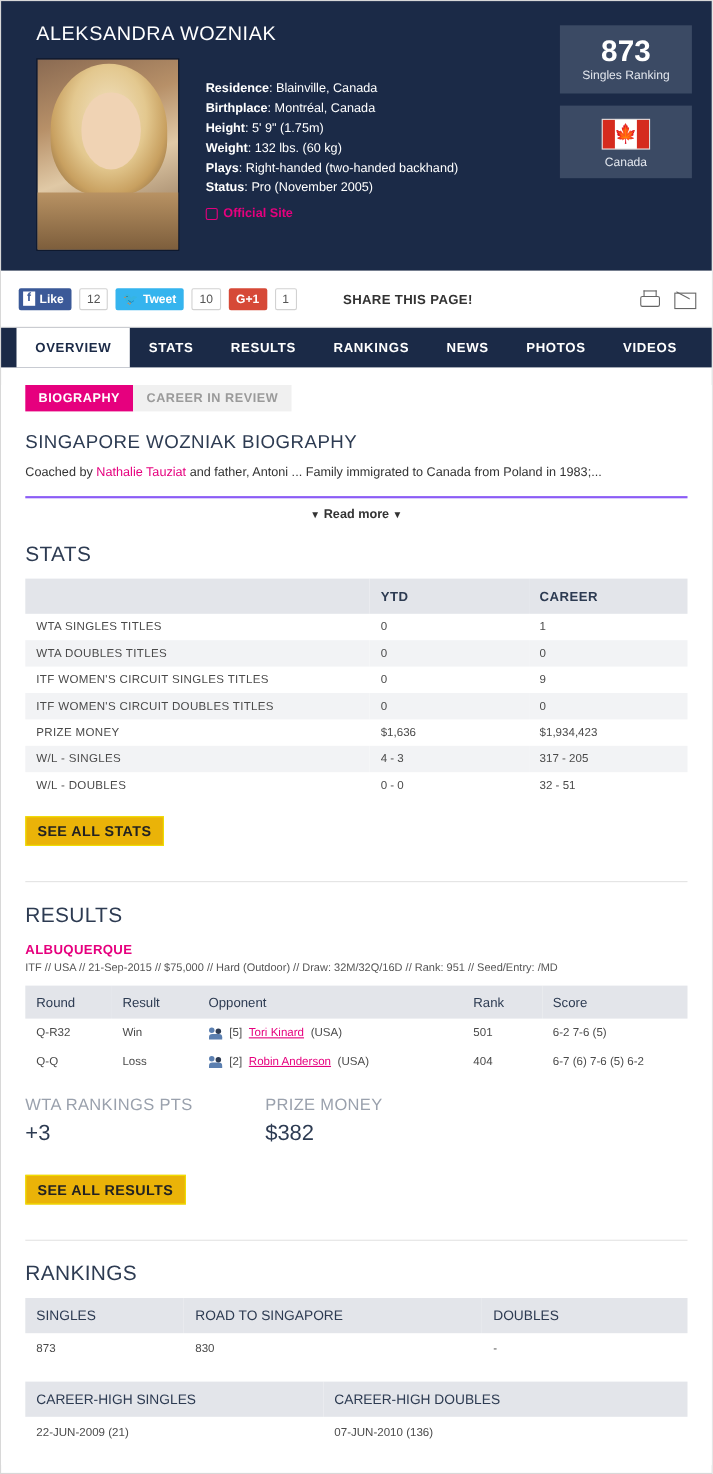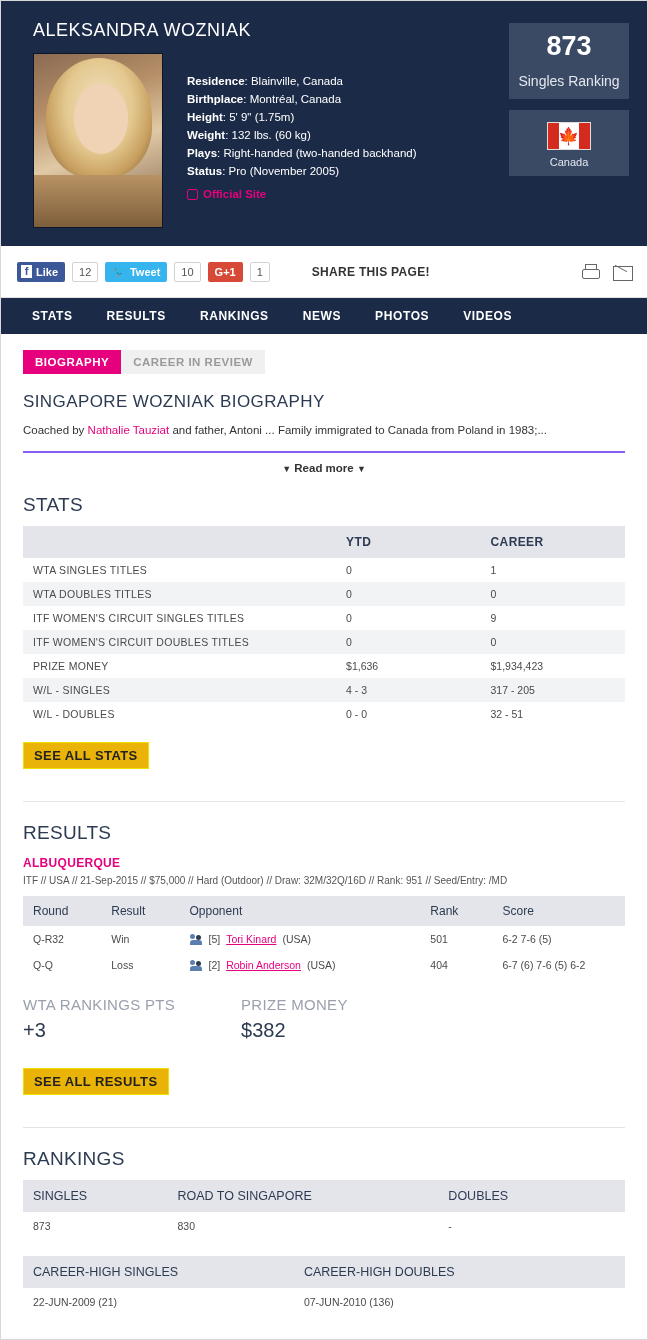--- a/index.html
+++ b/index.html
@@ -59,21 +59,21 @@
   }
   .official .lnk-icon {
     display:inline-block; width:11px; height:11px; border:1.5px solid #e6007e; border-radius:2px;
   }
 
   .hero-right { position:absolute; right:18px; top:22px; width:120px; }
   .rank-box {
     background:#3b4a64; text-align:center; padding:8px 0 10px 0; margin-bottom:11px;
   }
   .rank-num { font-size:27px; font-weight:bold; color:#fff; line-height:30px; }
-  .rank-label { font-size:14px; color:#e3e7ee; margin-top:12px; }
+  .rank-label { font-size:11px; color:#e3e7ee; margin-top:2px; }
   .flag-box { background:#3b4a64; text-align:center; padding:12px 0 8px 0; }
   .flag {
     width:44px; height:28px; margin:0 auto 6px auto; position:relative;
     background:#fff; border:1px solid #00000022;
   }
   .flag .bar { position:absolute; top:0; width:11px; height:100%; background:#d52b1e; }
   .flag .bar.l { left:0; } .flag .bar.r { right:0; }
   .flag .leaf {
     position:absolute; left:50%; top:50%; transform:translate(-50%,-50%);
     color:#d52b1e; font-size:17px; line-height:17px;
@@ -236,20 +236,21 @@
       <span class="count">1</span>
     </div>
     <div class="share-text">SHARE THIS PAGE!</div>
     <div class="share-icons">
       <span class="ic-print"></span>
       <span class="ic-mail"></span>
     </div>
   </div>
 
   <div class="tabs">
+    <div class="tab active">OVERVIEW</div>
     <div class="tab">STATS</div>
     <div class="tab">RESULTS</div>
     <div class="tab">RANKINGS</div>
     <div class="tab">NEWS</div>
     <div class="tab">PHOTOS</div>
     <div class="tab">VIDEOS</div>
   </div>
 
   <div class="content">
 

